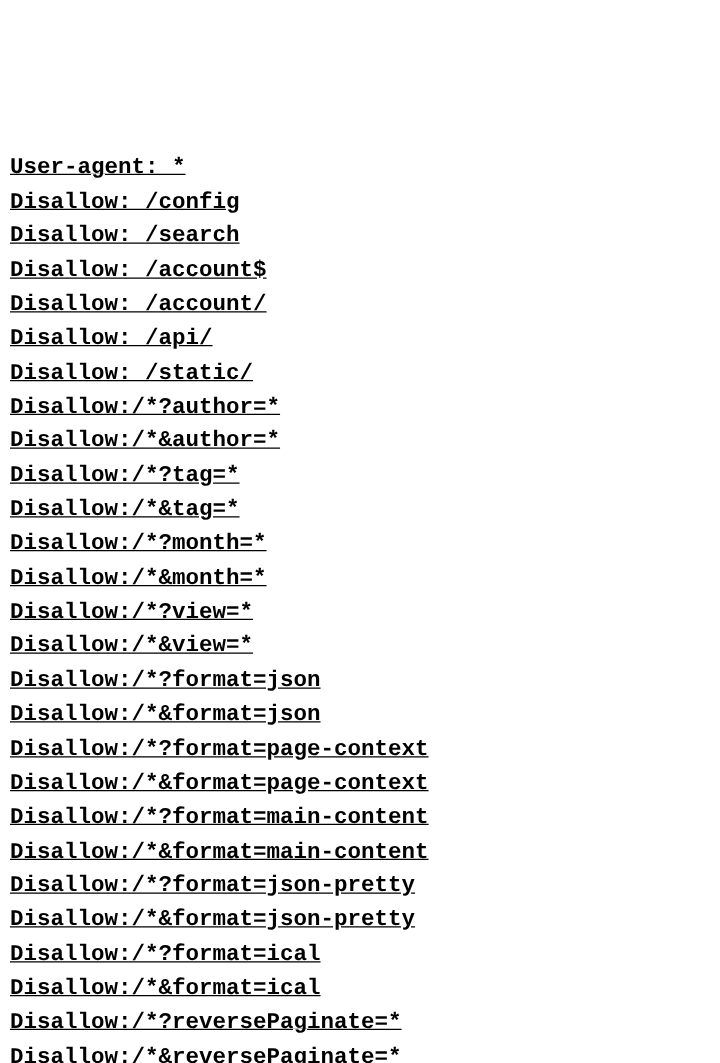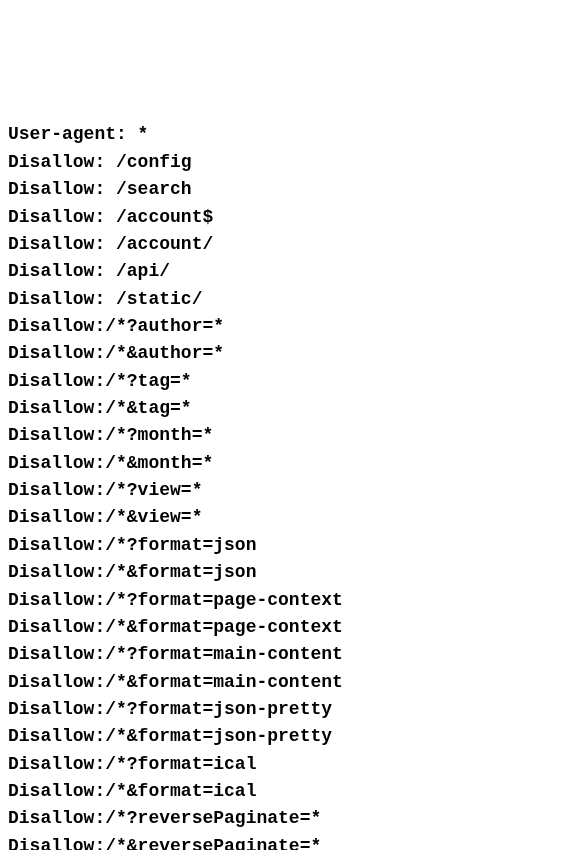--- a/index.html
+++ b/index.html
@@ -13,20 +13,21 @@
       font-size: 18px;
       font-weight: bold;
       color: #000000;
       padding: 12px 8px;
       line-height: 1.52;
       white-space: pre;
       width: 576px;
     }
     .line {
       display: block;
+      text-decoration: underline;
     }
   </style>
 </head>
 <body>
 
 
 
 <div><span class="line">User-agent: *</span><span class="line">Disallow: /config</span><span class="line">Disallow: /search</span><span class="line">Disallow: /account$</span><span class="line">Disallow: /account/</span><span class="line">Disallow: /api/</span><span class="line">Disallow: /static/</span><span class="line">Disallow:/*?author=*</span><span class="line">Disallow:/*&amp;author=*</span><span class="line">Disallow:/*?tag=*</span><span class="line">Disallow:/*&amp;tag=*</span><span class="line">Disallow:/*?month=*</span><span class="line">Disallow:/*&amp;month=*</span><span class="line">Disallow:/*?view=*</span><span class="line">Disallow:/*&amp;view=*</span><span class="line">Disallow:/*?format=json</span><span class="line">Disallow:/*&amp;format=json</span><span class="line">Disallow:/*?format=page-context</span><span class="line">Disallow:/*&amp;format=page-context</span><span class="line">Disallow:/*?format=main-content</span><span class="line">Disallow:/*&amp;format=main-content</span><span class="line">Disallow:/*?format=json-pretty</span><span class="line">Disallow:/*&amp;format=json-pretty</span><span class="line">Disallow:/*?format=ical</span><span class="line">Disallow:/*&amp;format=ical</span><span class="line">Disallow:/*?reversePaginate=*</span><span class="line">Disallow:/*&amp;reversePaginate=*</span></div>
 
 

